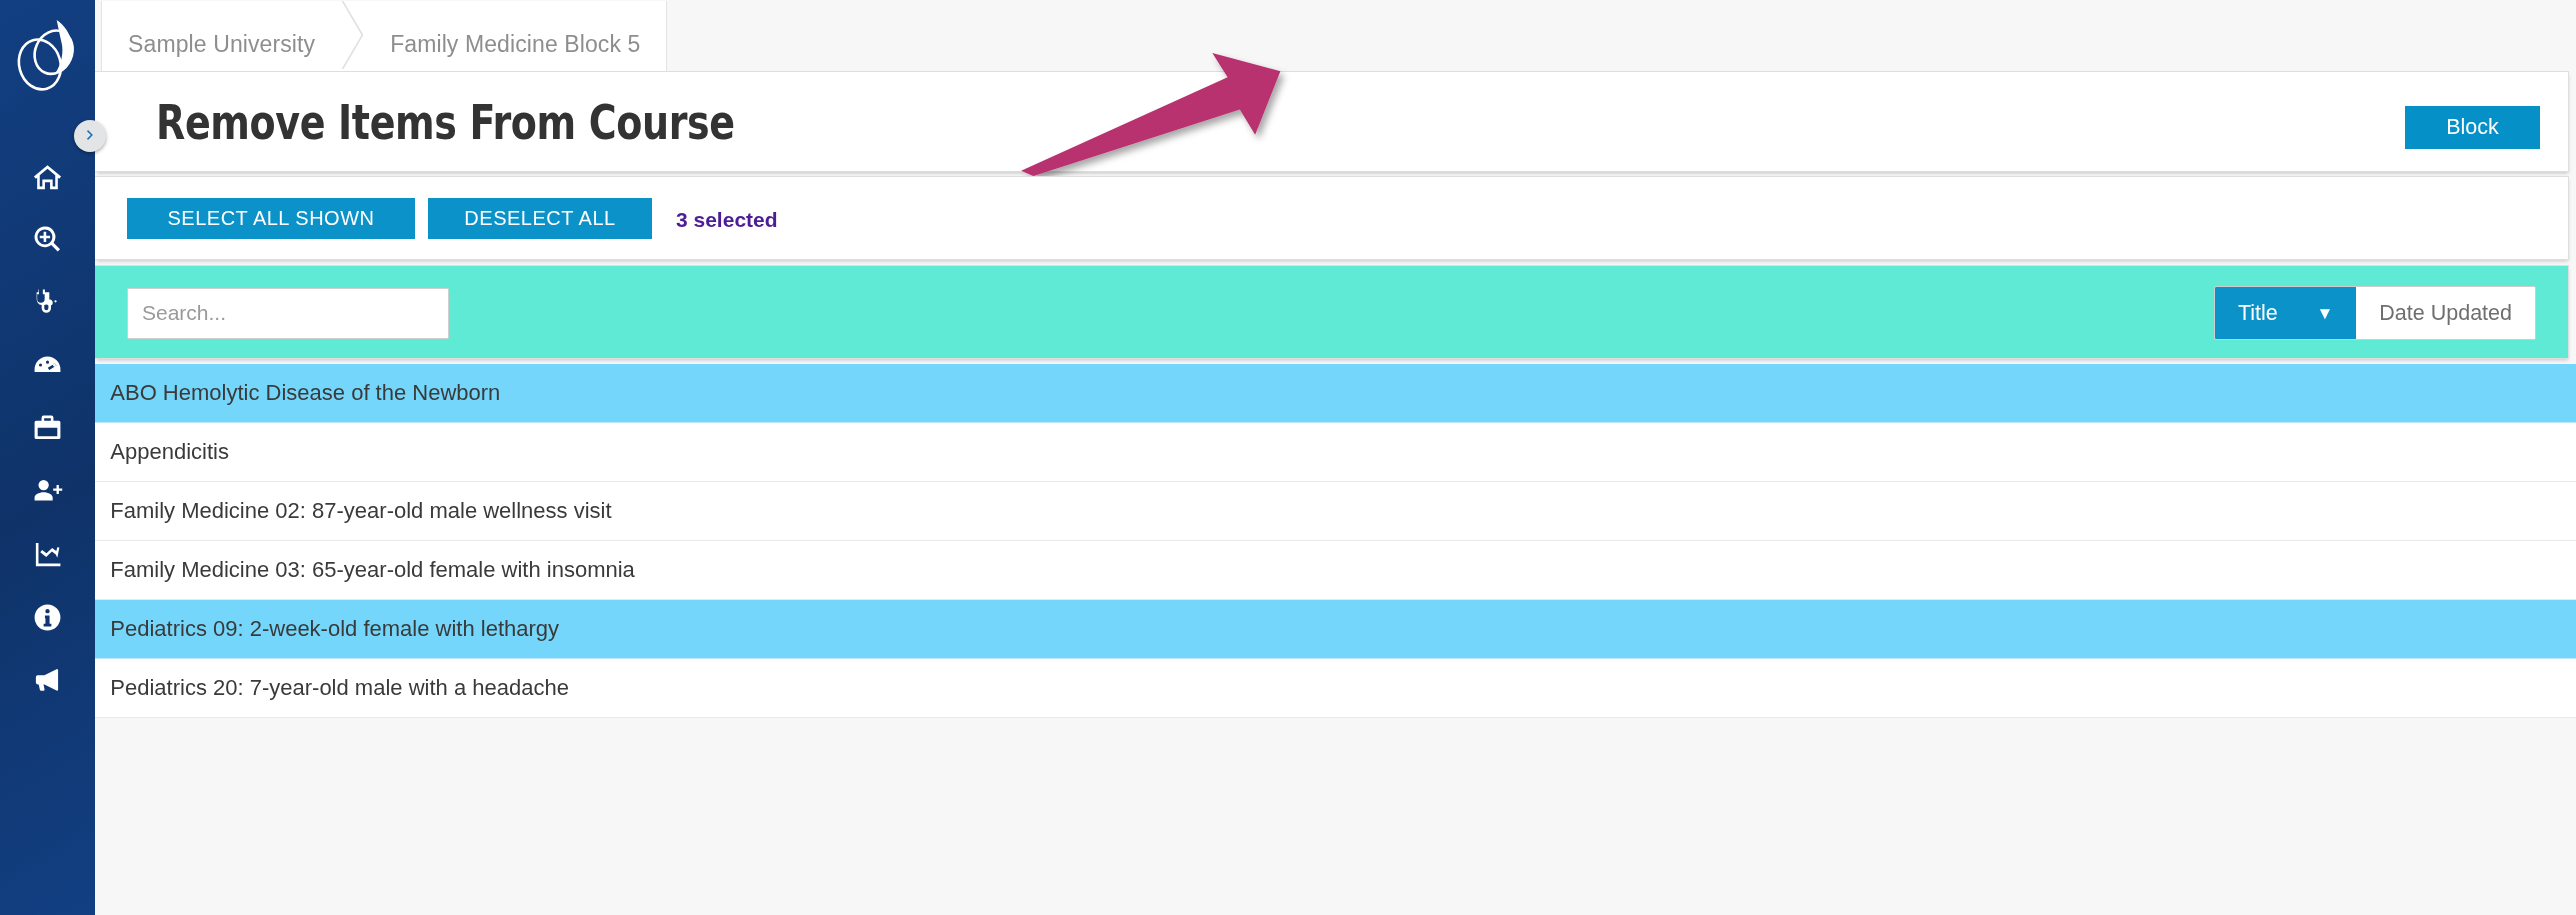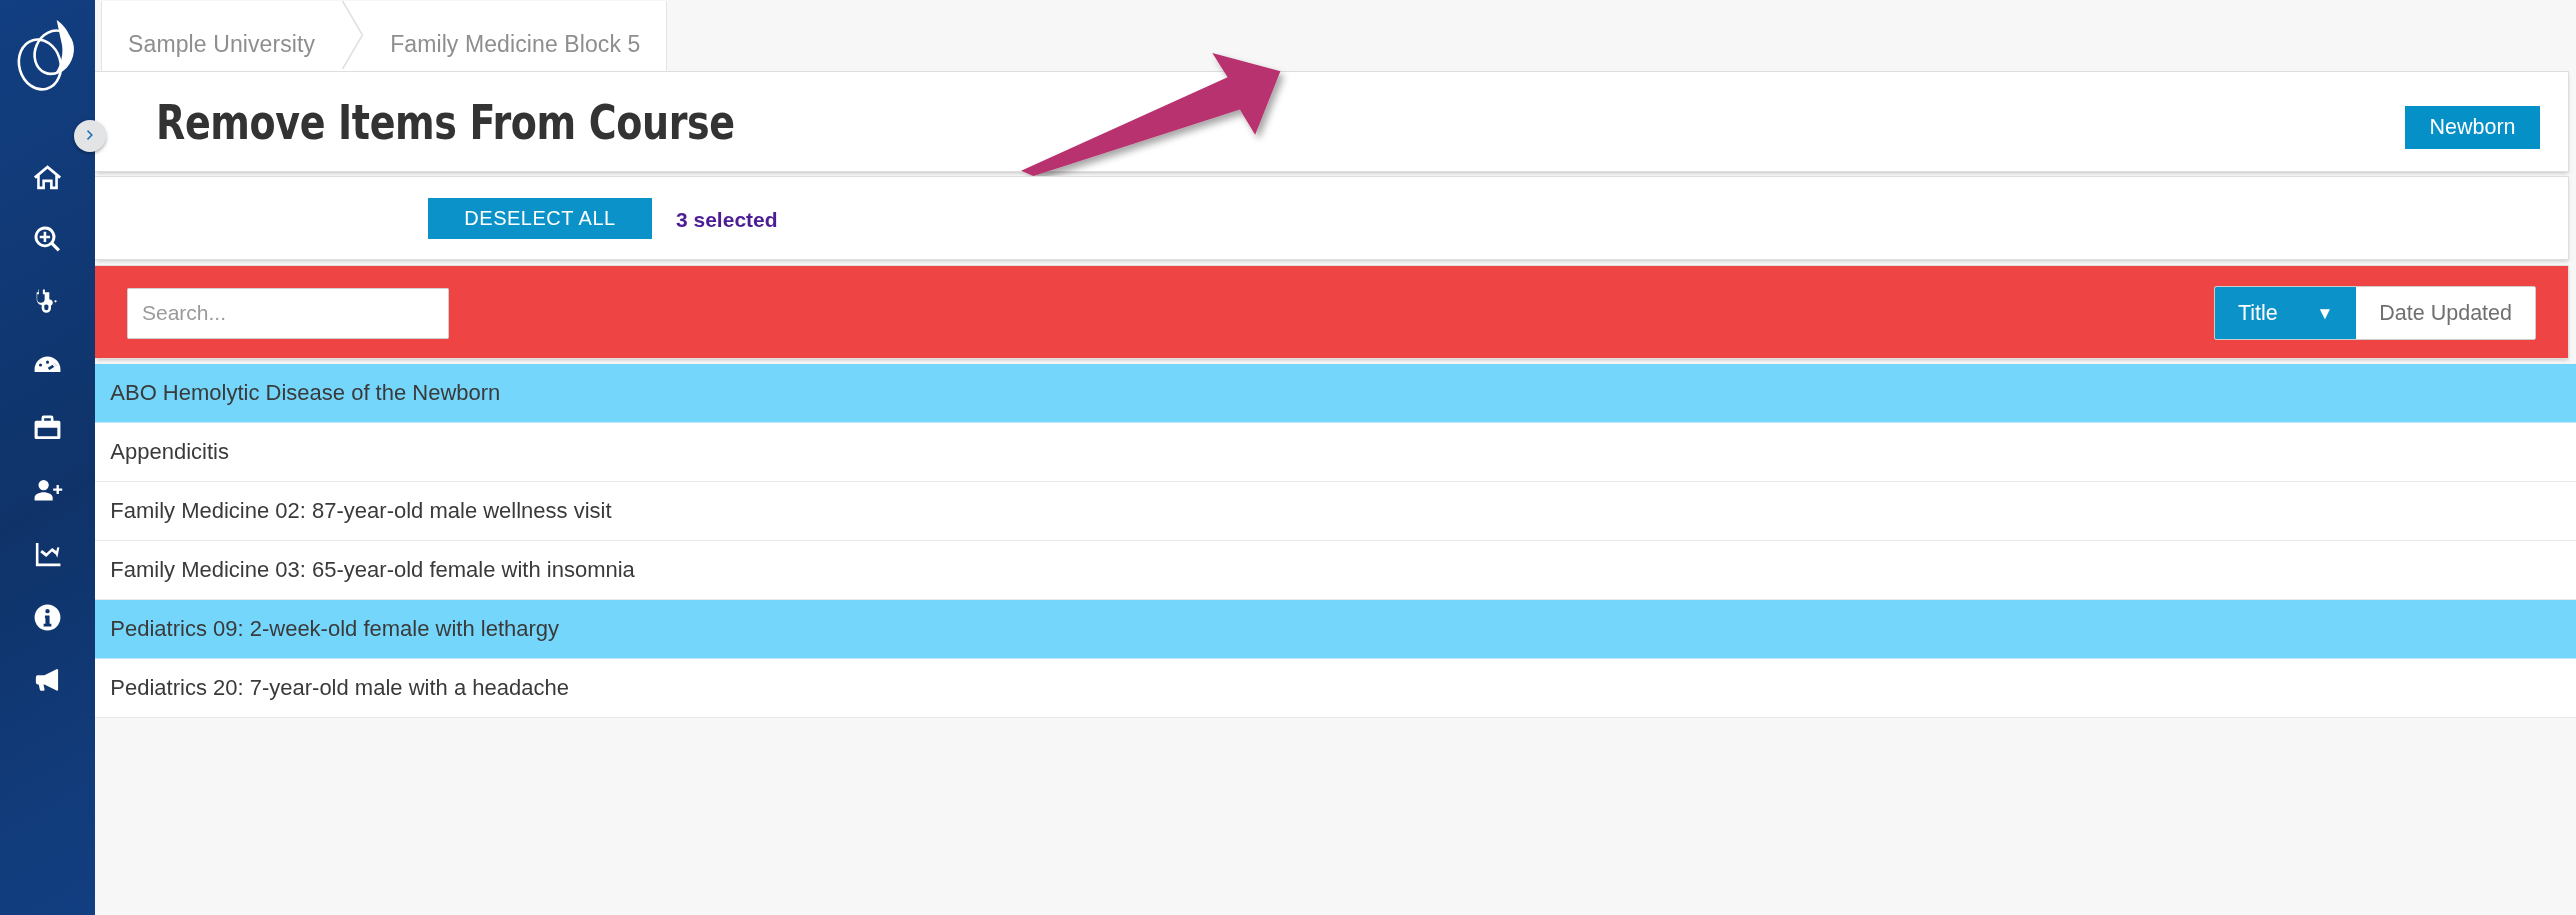--- a/index.html
+++ b/index.html
@@ -153,21 +153,21 @@
     font-size: 21px;
     font-weight: bold;
     color: #4c1d95;
   }
 
   
   #filter-card {
     position: absolute;
     left: 0; top: 265px;
     width: 2474px; height: 94px;
-    background: #ef4444;
+    background: #5eead4;
     border: 0.8px solid #dedede;
     border-left: none;
     box-shadow: 0 2.3px 3.8px -1.5px rgba(0,0,0,.20);
   }
   #search-input {
     position: absolute;
     left: 32px; top: 21.5px;
     width: 322px; height: 51px;
     border: 0.8px solid #cfcfcf;
     border-radius: 1.5px;
@@ -343,24 +343,25 @@
         <svg viewBox="0 0 30 88" preserveAspectRatio="none">
           <path d="M2 0 L28 44 L2 88" fill="none" stroke="#e0e0e0" stroke-width="2"></path>
         </svg>
       </div>
       <div class="crumb">Family Medicine Block 5</div>
     </nav>
   </div>
 
   <div id="title-card">
     <h1 id="page-title">Remove Items From Course</h1>
-    <button id="remove-button">Newborn</button>
+    <button id="remove-button">Block</button>
   </div>
 
   <div id="select-card">
+    <button class="pill-btn" id="select-all-shown">SELECT ALL SHOWN</button>
     <button class="pill-btn" id="deselect-all">DESELECT ALL</button>
     <span id="selected-count">3 selected</span>
   </div>
 
   <div id="filter-card">
     <input id="search-input" type="text" placeholder="Search..." style="">
     <div id="sort-group">
       <button class="sort-btn active">
         <span>Title</span>
         <span class="caret">▼</span>

